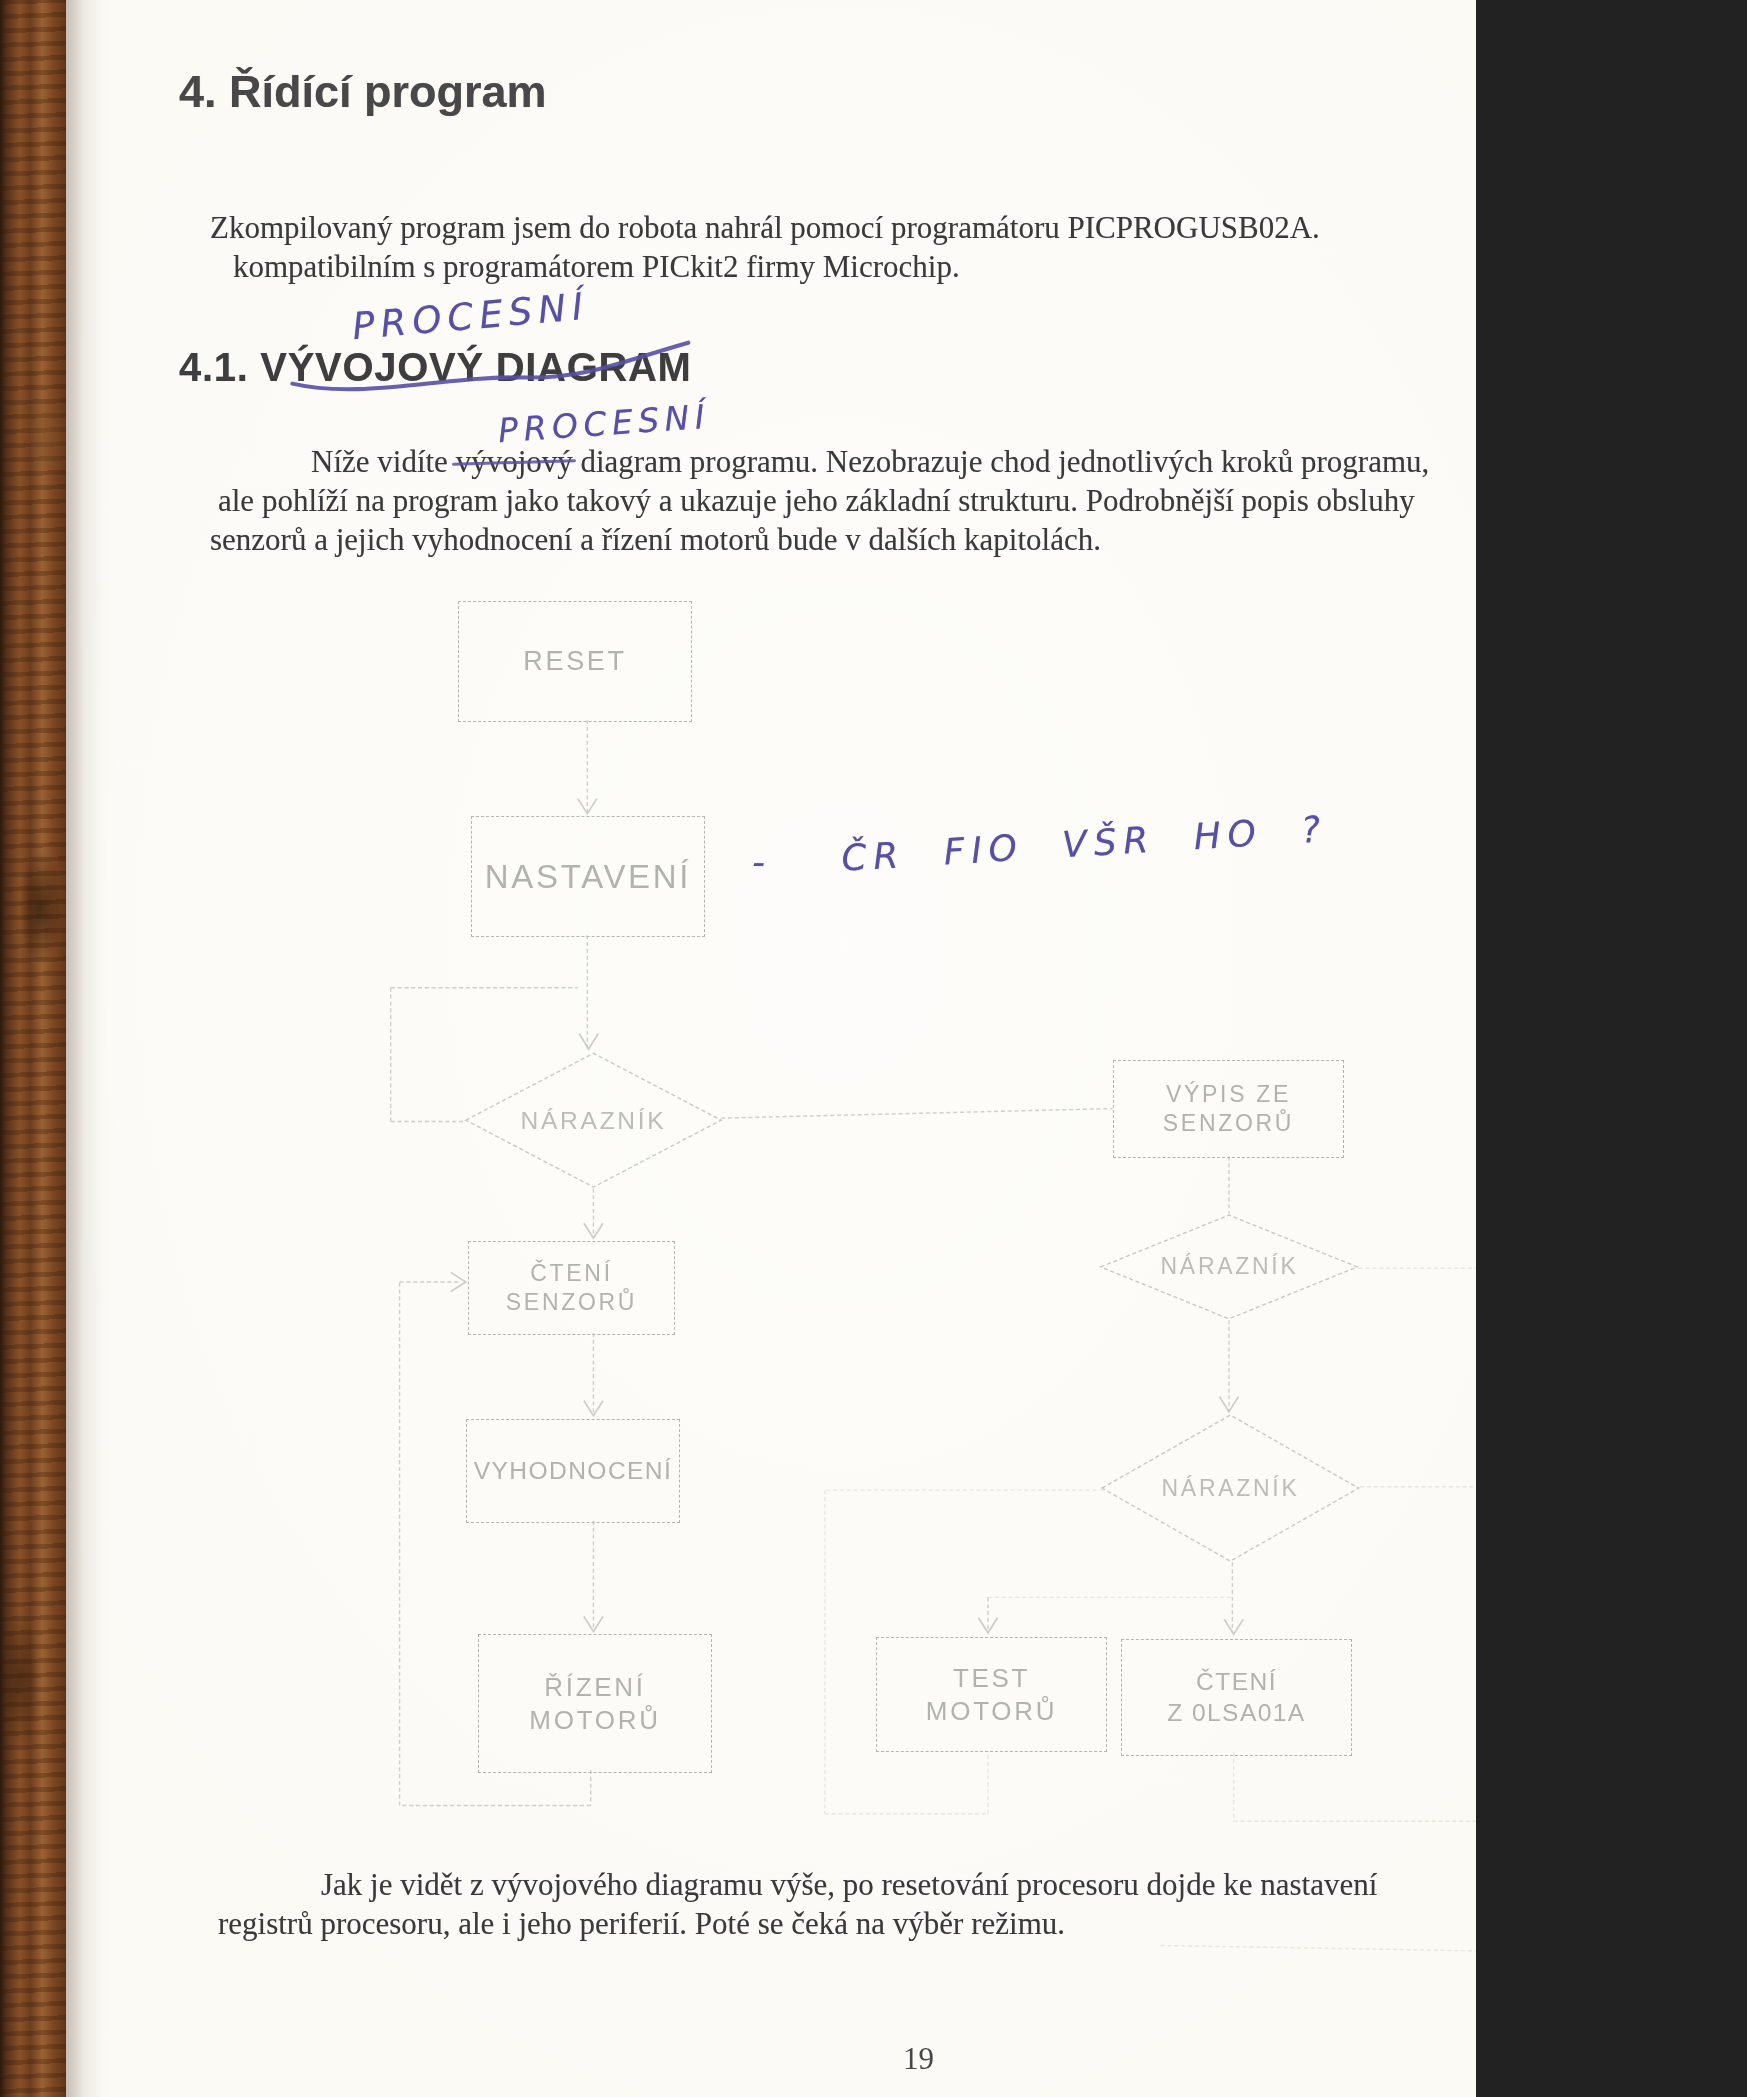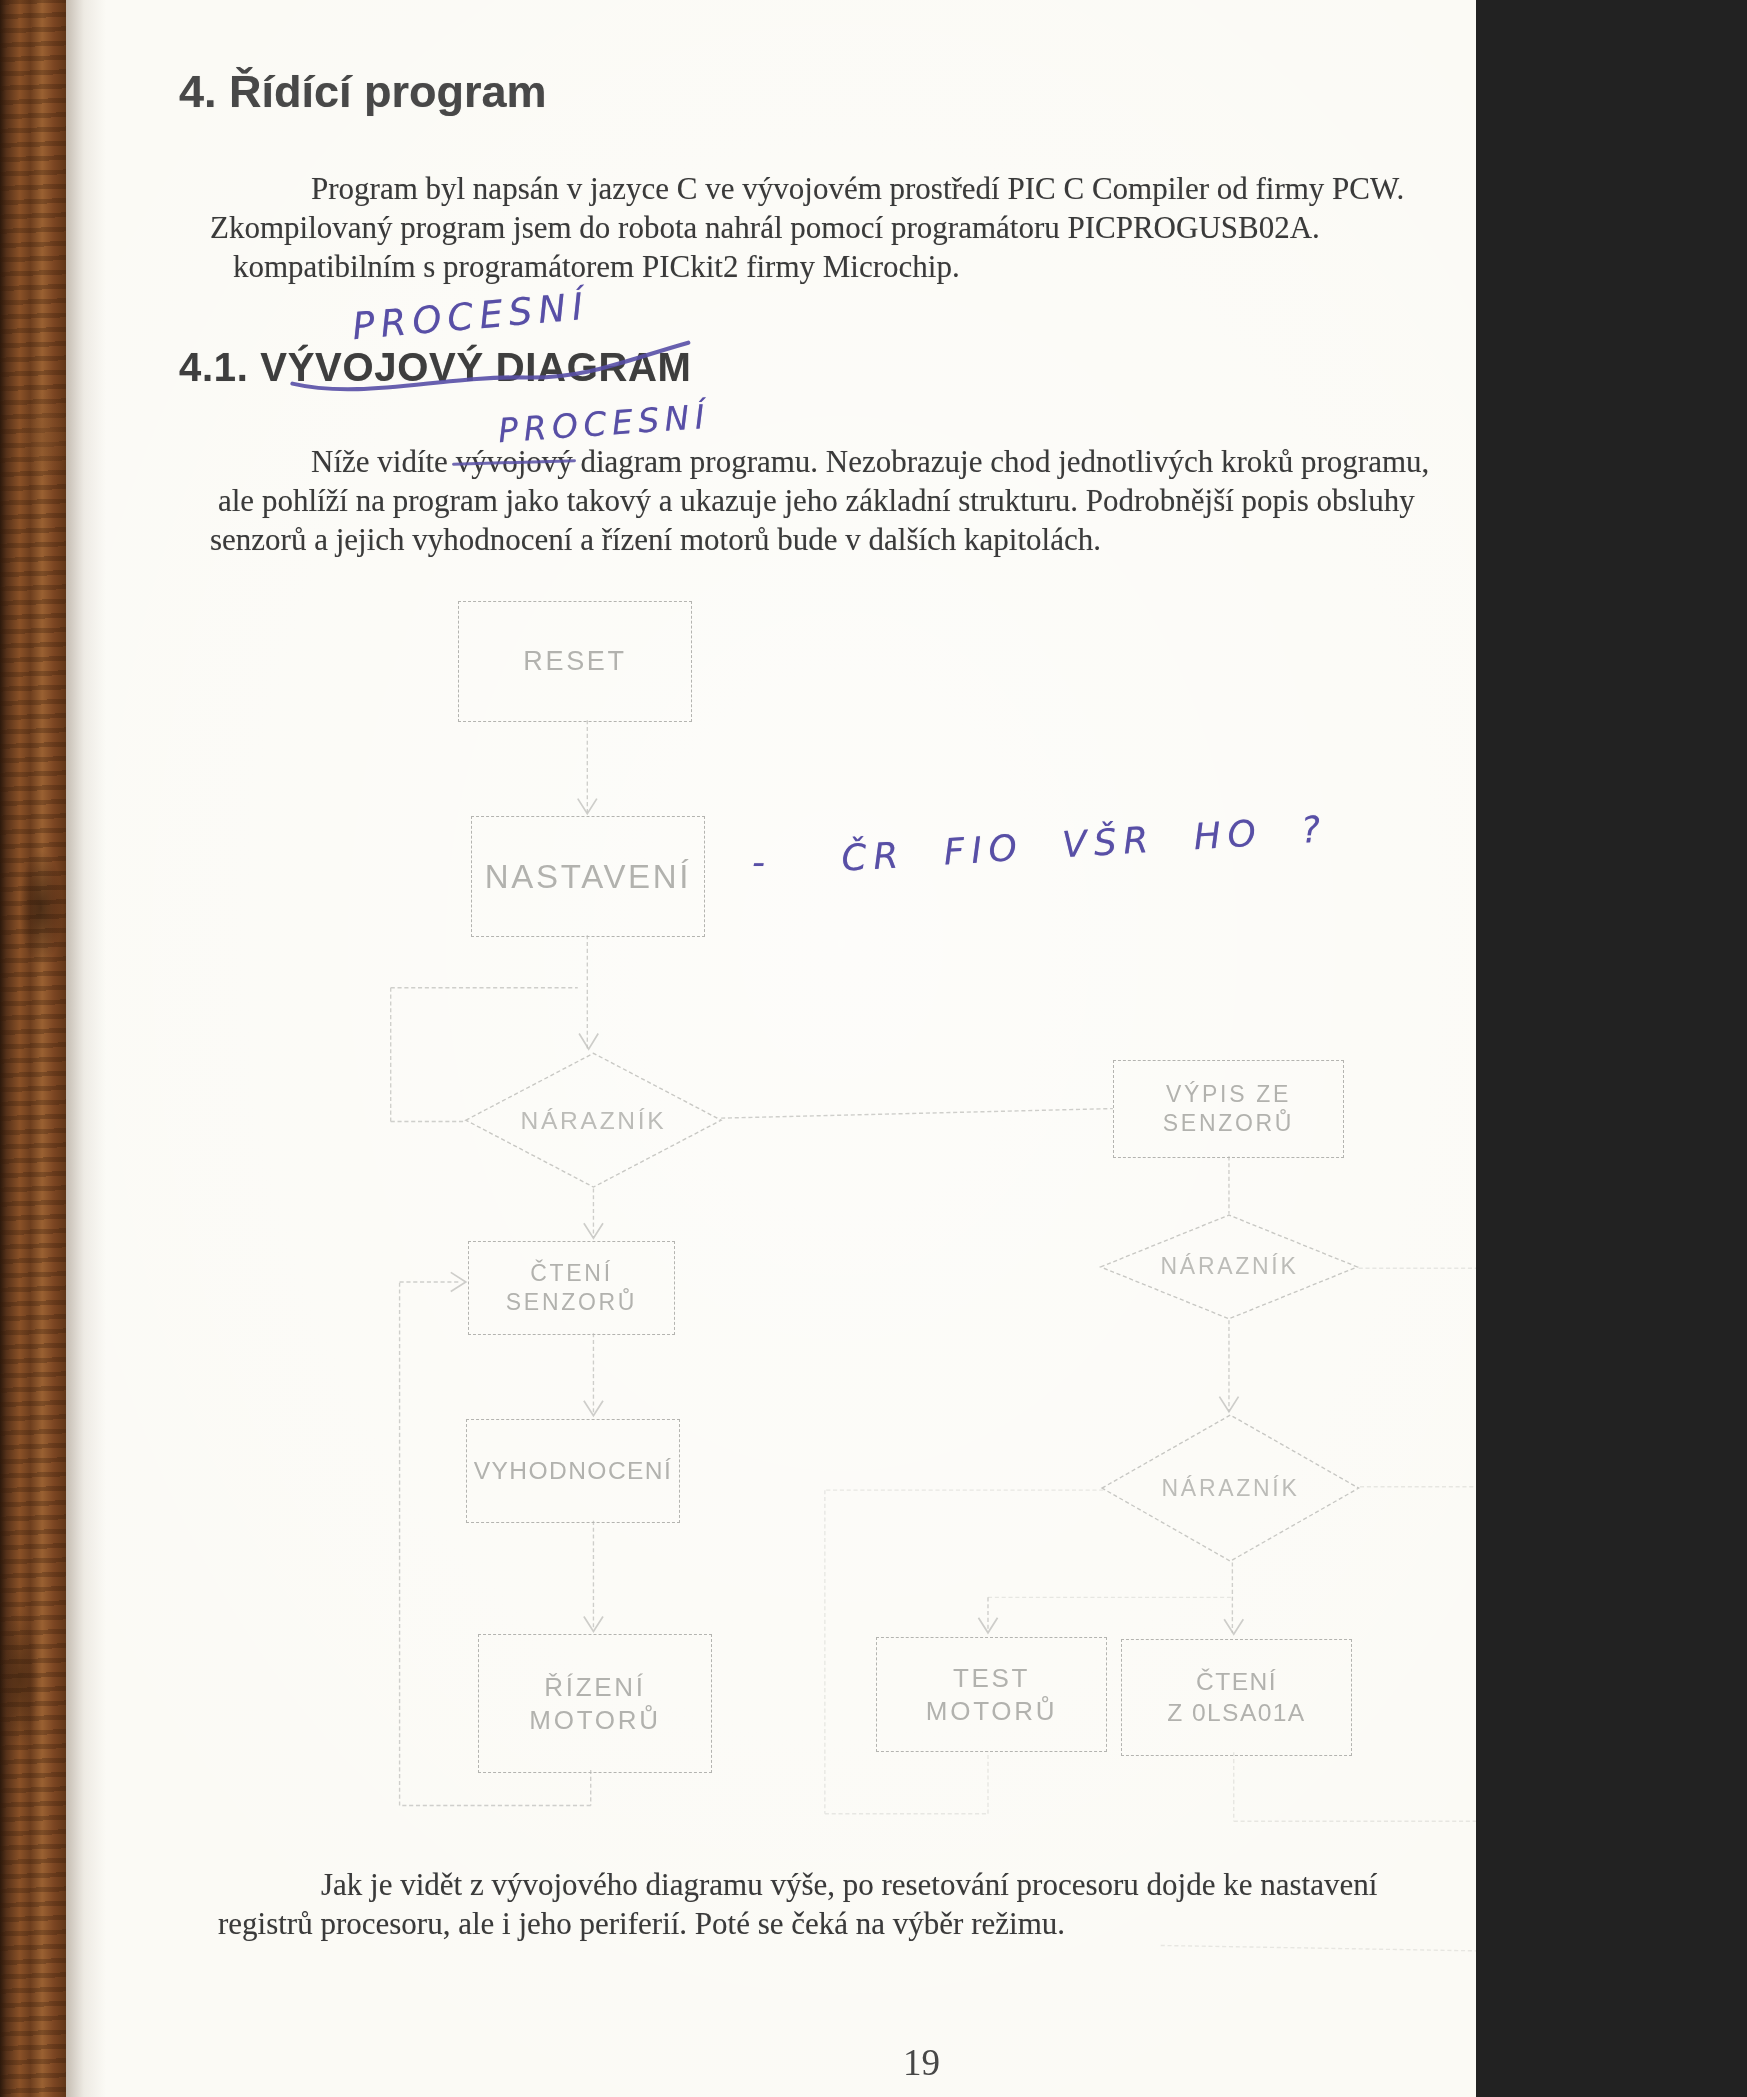--- a/index.html
+++ b/index.html
@@ -42,21 +42,21 @@
   .h2line{
     position:absolute;white-space:nowrap;font-family:"Liberation Sans",sans-serif;
     font-weight:bold;font-size:40px;color:#3e3e3e;letter-spacing:0.7px;
     text-shadow:0 0 0.7px rgba(50,50,50,.4);
   }
   .struck{position:relative;display:inline-block;}
   .struck::after{
     content:"";position:absolute;left:-3.4px;right:-3.4px;top:46%;height:3.4px;
     background:#584fa6;opacity:.85;border-radius:2px;transform:rotate(-1.6deg);
   }
-  .pagenum{position:absolute;font-size:37px;color:#474747;}
+  .pagenum{position:absolute;font-size:31px;color:#474747;}
   
   .hand{
     position:absolute;white-space:nowrap;color:#584fa6;
     font-family:"DejaVu Sans",sans-serif;font-style:italic;
     text-shadow:0 0 0.7px rgba(88,79,166,.55);
   }
   .hand.big{font-size:37px;letter-spacing:6.1px;}
   .hand.mid{font-size:33px;letter-spacing:5.5px;}
   .hand.note{font-size:36px;letter-spacing:6.8px;word-spacing:20.5px;}
   
@@ -76,21 +76,20 @@
 
 <div class="scan">
   <div class="wood"></div>
 
   <div class="paper">
     <div class="paper-edge-shadow"></div>
   </div>
 
   <div class="ttl" style="left:179px;top:66px;font-size:45px;">4. Řídící program</div>
 
-  <div class="bline" style="left:311px;top:171px;">Program byl napsán v jazyce C ve vývojovém prostředí PIC C Compiler od firmy PCW.</div>
   <div class="bline" style="left:210px;top:210px;text-align:right;">Zkompilovaný program jsem do robota nahrál pomocí programátoru PICPROGUSB02A.</div>
   <div class="bline" style="left:210px;top:249px;margin-left:23px;">kompatibilním s programátorem PICkit2 firmy Microchip.</div>
 
   <div class="hand big" style="left:352px;top:295px;transform:rotate(-5deg);">PROCESNÍ</div>
 
   <div class="h2line" style="left:179px;top:345px;"><span>4.1. </span><span>VÝVOJOVÝ</span><span> DIAGRAM</span></div>
 
   <div class="hand mid" style="left:498px;top:404px;transform:rotate(-4deg);">PROCESNÍ</div>
 
   <div class="bline" style="left:311px;top:444px;"><span>Níže vidíte </span><span class="struck">vývojový</span><span> diagram programu. Nezobrazuje chod jednotlivých kroků programu,</span></div>

